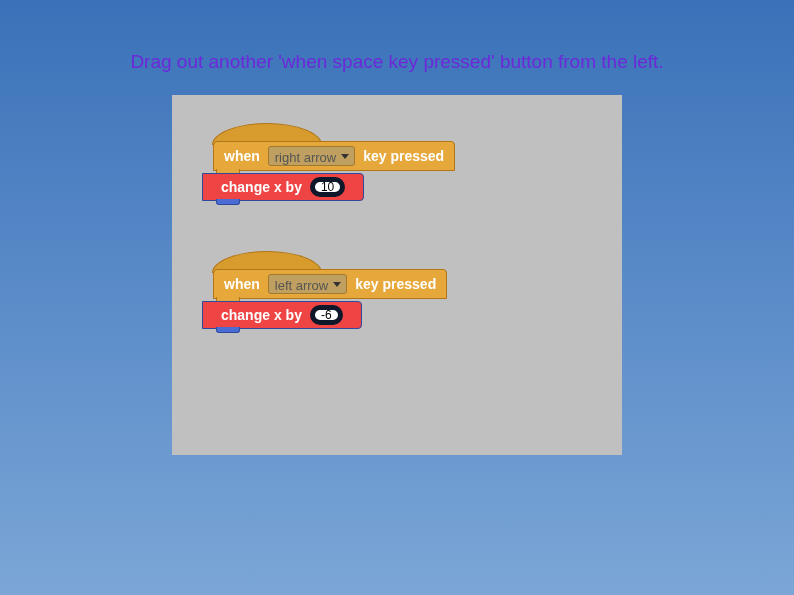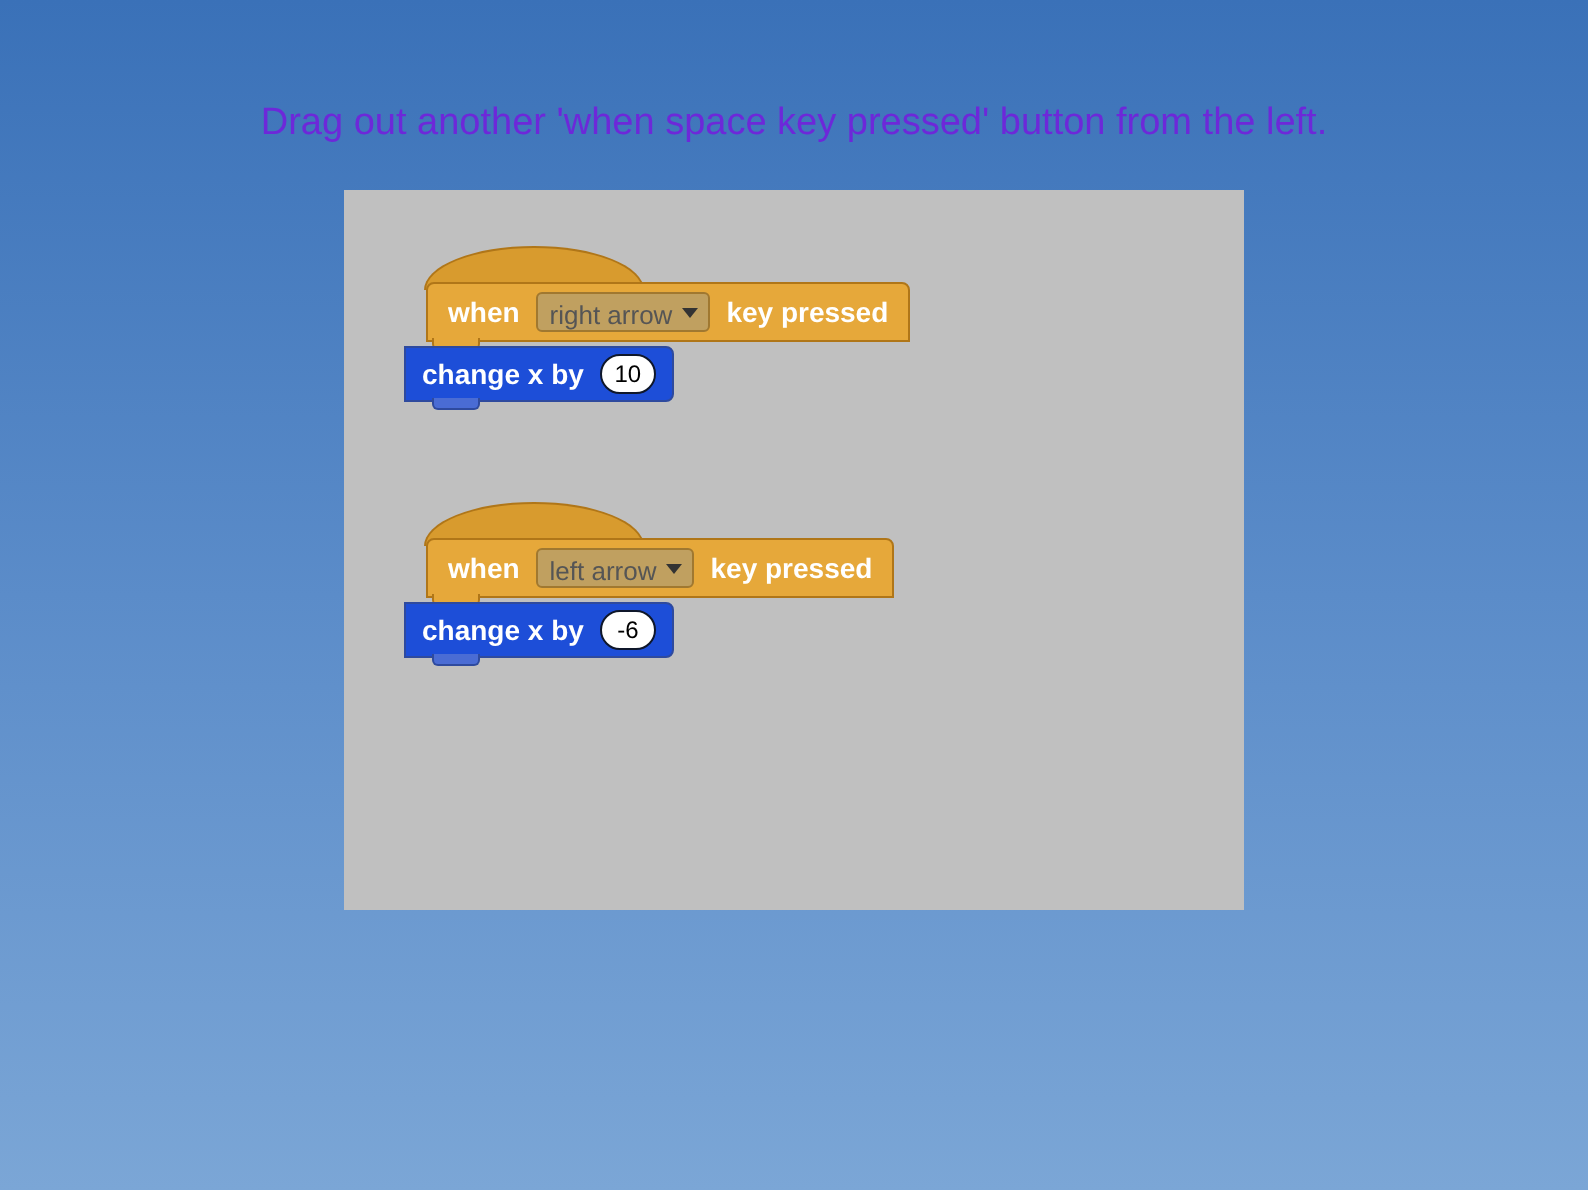--- a/index.html
+++ b/index.html
@@ -75,24 +75,24 @@
   .stack-block {
     position: relative;
     height: 28px;
     margin-top: 2px;
   }
   .stack-body {
     position: absolute;
     left: 0;
     top: 0;
     height: 28px;
-    background: #1d4ed8;
+    background: #ef4444;
     border: 1px solid #2e4a9e;
     border-radius: 0 4px 4px 0;
-    padding: 0 8px;
+    padding: 0 18px;
     display: flex;
     align-items: center;
     gap: 8px;
     white-space: nowrap;
     color: #fff;
     font-weight: bold;
     font-size: 14px;
   }
   .stack-notch-bottom {
     position: absolute;
@@ -124,21 +124,21 @@
     position: absolute;
     right: 5px;
     top: 7px;
     border-left: 4px solid transparent;
     border-right: 4px solid transparent;
     border-top: 5px solid #333;
   }
   .num-input {
     background: #fff;
     color: #000;
-    border: 1px solid #0f172a;
+    border: 5px solid #0f172a;
     border-radius: 10px;
     height: 20px;
     padding: 0 6px;
     font-size: 12px;
     display: inline-flex;
     align-items: center;
     font-weight: normal;
     min-width: 28px;
     justify-content: center;
   }

